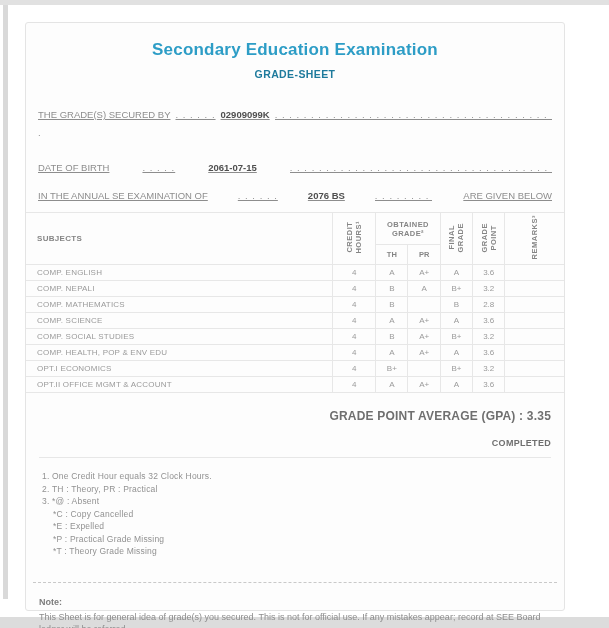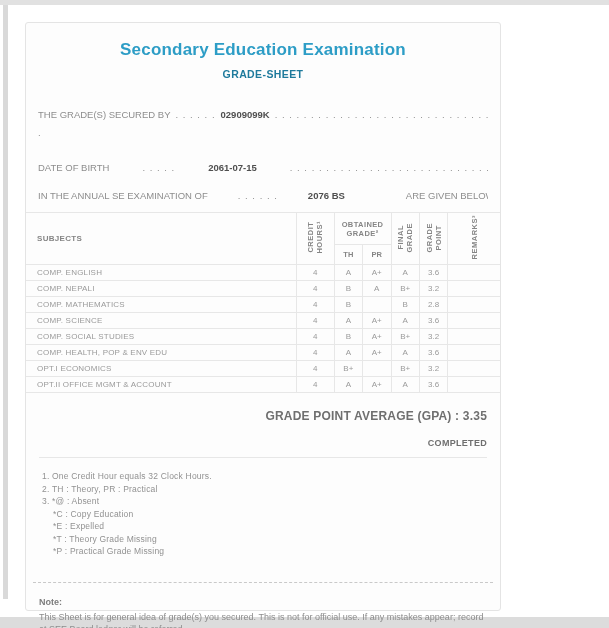--- a/index.html
+++ b/index.html
@@ -3,30 +3,30 @@
 <meta charset="utf-8">
 <style>
   * { margin:0; padding:0; box-sizing:border-box; }
   html,body { width:609px; height:628px; overflow:hidden; background:#ffffff;
     font-family:"Liberation Sans","DejaVu Sans",sans-serif; }
   
   .edge-top    { position:absolute; left:0; top:0; width:609px; height:5px; background:#e1e1e1; }
   .edge-left   { position:absolute; left:3px; top:5px; width:5px; height:594px; background:#d9d9d9; }
   .edge-bottom { position:absolute; left:0; top:617px; width:609px; height:11px; background:#dcdcdc; }
 
-  .card { position:absolute; left:25px; top:22px; width:476px; height:589px;
+  .card { position:absolute; left:25px; top:22px; width:540px; height:589px;
     background:#fdfdfd; border:1px solid #e4e4e4; border-radius:3px; }
 
   .title { margin-top:17px; text-align:center; font-size:17px; font-weight:bold;
     color:#2d9dc6; letter-spacing:.2px; }
   .subtitle { margin-top:8px; text-align:center; font-size:10.5px; font-weight:bold;
     color:#1e7a9c; letter-spacing:.4px; }
 
   .info-block { padding:0 12px; color:#8d8d8d; font-size:9.5px; }
-  .info-line { display:flex; align-items:flex-end; white-space:nowrap; overflow:hidden; }
+  .info-line { display:flex; align-items:flex-end; white-space:nowrap; overflow:hidden;text-decoration:underline; }
   .info-line .lbl { flex:0 0 auto; }
   .info-line .dots { flex:0 0 auto; margin:0 5px; letter-spacing:1px; }
   .info-line .val { flex:0 0 auto; font-weight:bold; color:#4f4f4f; }
   .info-line .fill { flex:1 1 auto; overflow:hidden; margin-left:5px; letter-spacing:1px; }
   .info-line .suffix { flex:0 0 auto; margin-left:6px; }
   .line-1 { margin-top:29px; }
   .stray { margin-top:7px; font-size:9.5px; color:#8d8d8d; }
   .line-2 { margin-top:24px;gap:28px; }
   .line-3 { margin-top:17px;gap:25px; }
 
@@ -201,24 +201,24 @@
       <span>3.35</span>
     </div>
     <div class="status-line">COMPLETED</div>
     <div class="summary-rule"></div>
   </div>
 
   <div class="footnotes">
       <div class="fn">1. One Credit Hour equals 32 Clock Hours.</div>
       <div class="fn">2. TH : Theory, PR : Practical</div>
       <div class="fn">3. *@ : Absent</div>
-      <div class="fn indent">*C : Copy Education</div>
+      <div class="fn indent">*C : Copy Cancelled</div>
       <div class="fn indent">*E : Expelled</div>
+      <div class="fn indent">*P : Practical Grade Missing</div>
       <div class="fn indent">*T : Theory Grade Missing</div>
-      <div class="fn indent">*P : Practical Grade Missing</div>
     </div>
 
   <div class="dashed-sep"></div>
 
   <div class="note-block">
     <div class="note-head">Note:</div>
     <div class="note-body">This Sheet is for general idea of grade(s) you secured. This is not for official use. If any mistakes appear; record at SEE Board ledger will be referred.</div>
   </div>
 
 </div>

